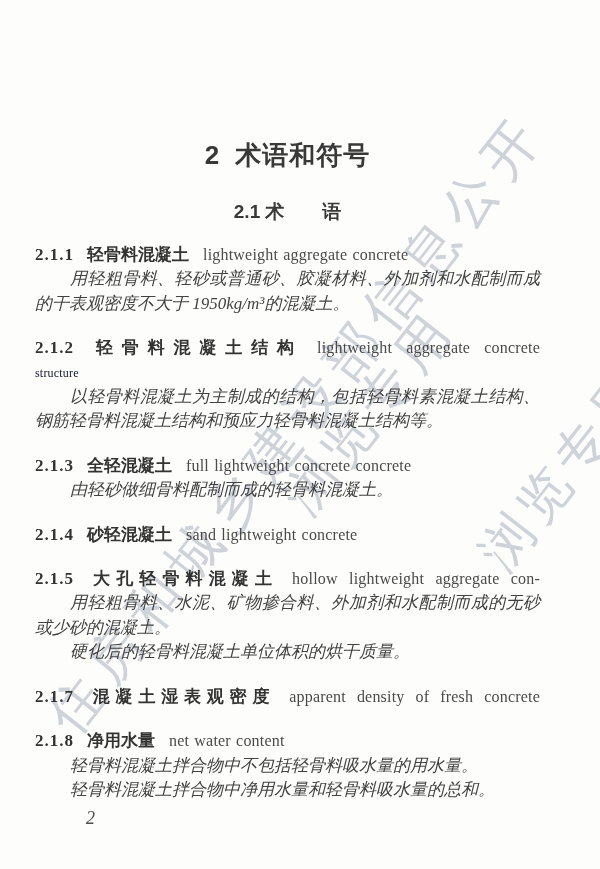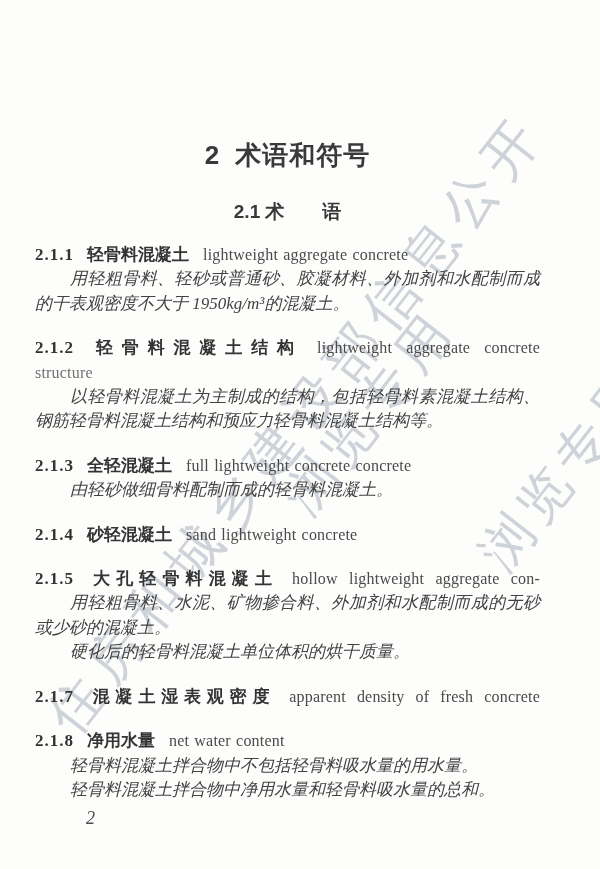--- a/index.html
+++ b/index.html
@@ -78,22 +78,22 @@
     margin-right:14px;
   }
   .term-en {
     font-size:16px;
     color:#4a4a4a;
     letter-spacing:.2px;
     word-spacing:1px;
   }
   .term-cont {
     text-align:left;
-    font-size:16px;
-    color:#737373;
+    font-size:12px;
+    color:#0f172a;
     letter-spacing:.2px;
   }
   .term-def {
     margin:0;
     text-indent:35px;
     color:#424242;
     font-style:italic;
   }
 
   .page-num {

